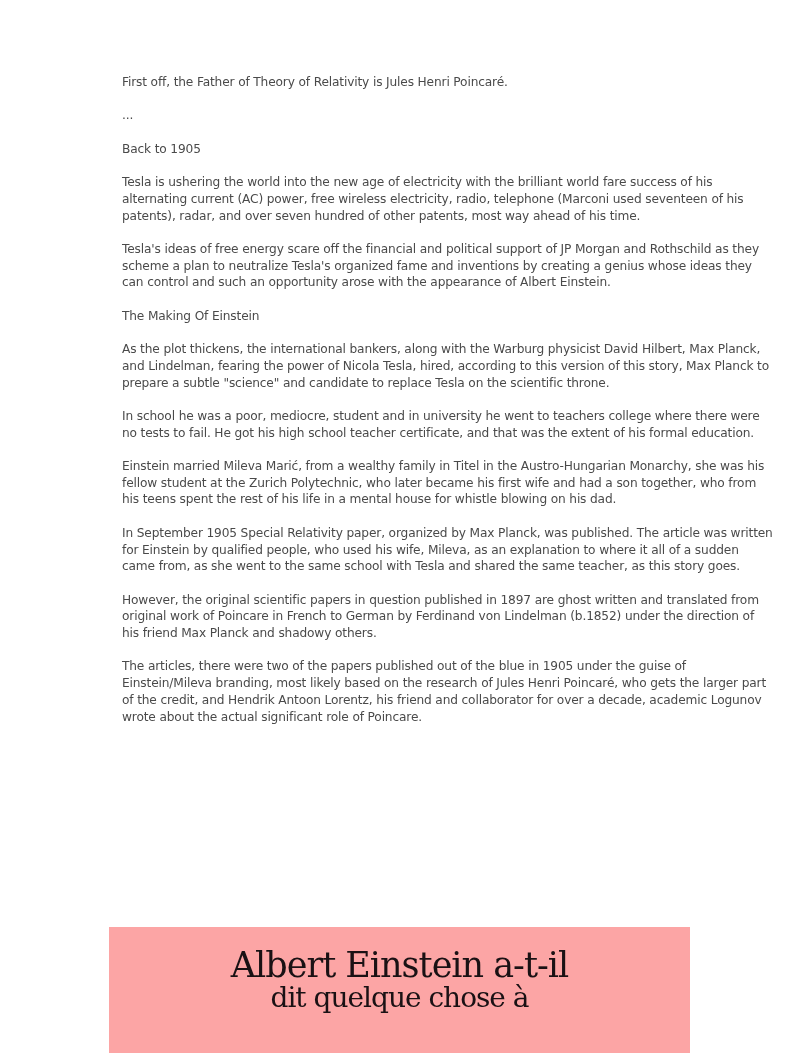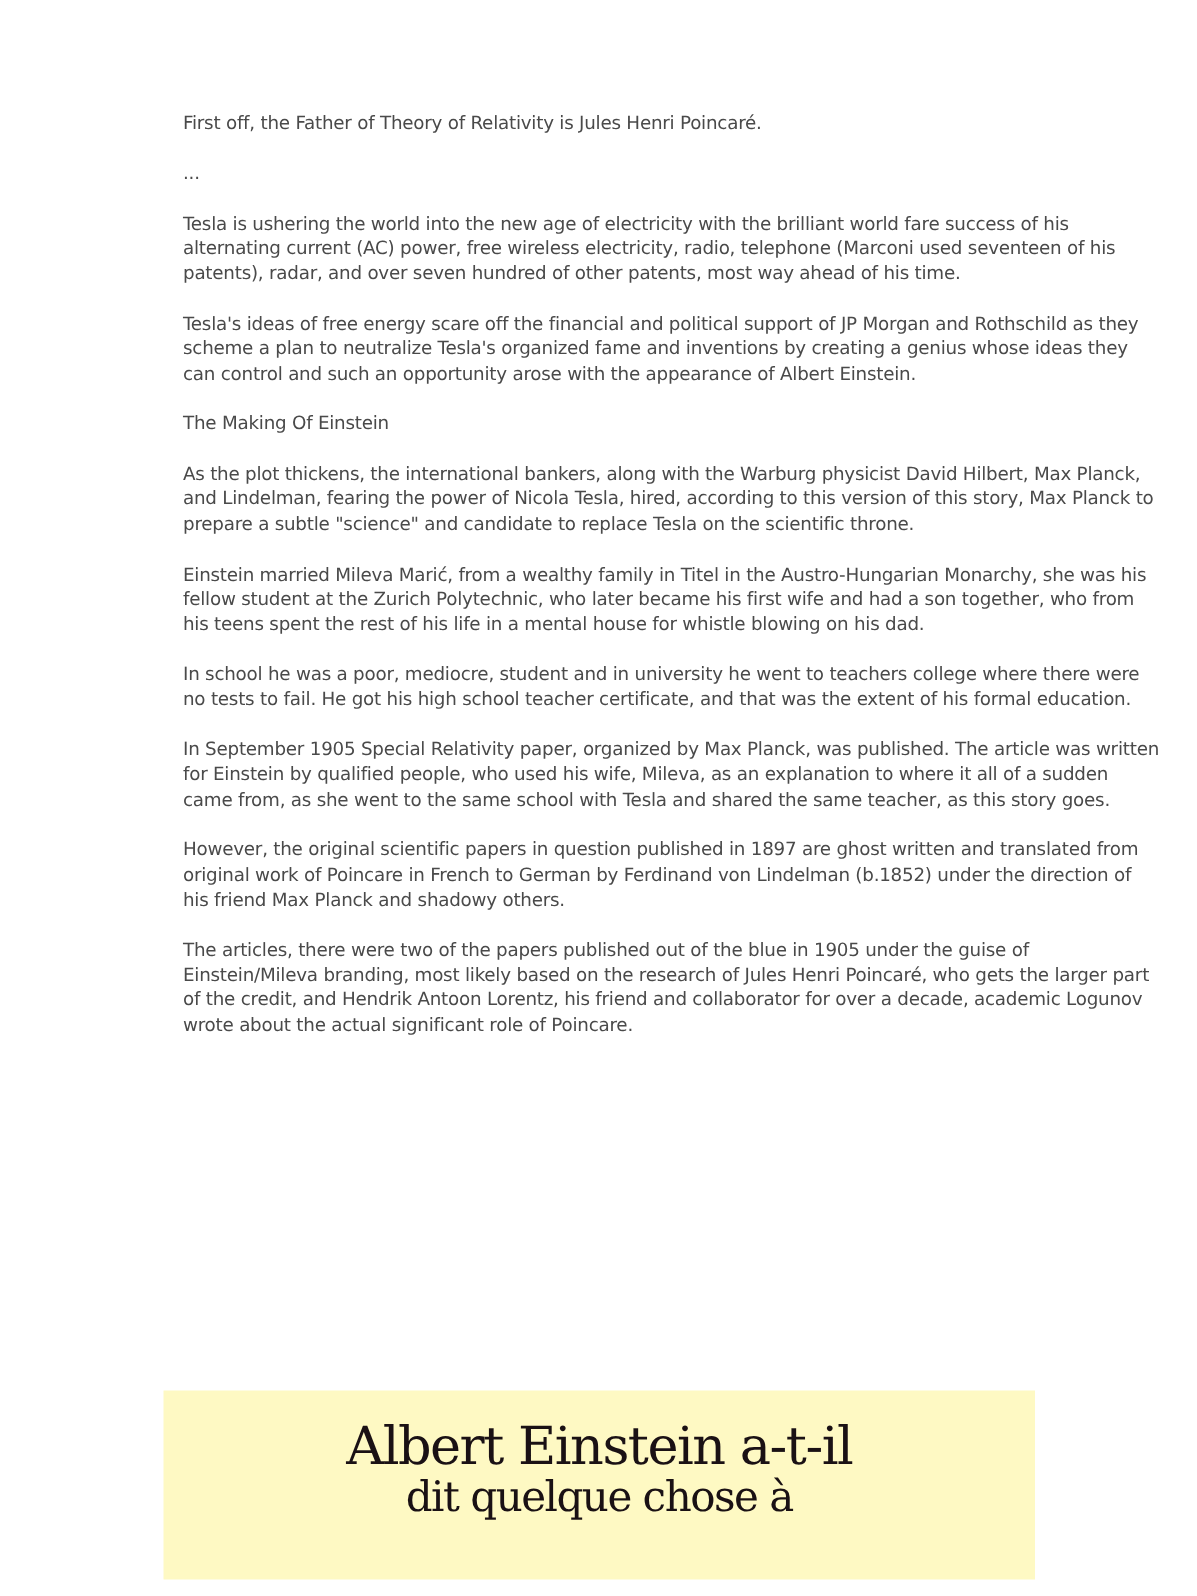--- a/index.html
+++ b/index.html
@@ -7,40 +7,41 @@
     .doc {
       position: absolute; left: 74px; top: 74px; width: 652px;
       font-family: "DejaVu Sans", sans-serif;
       font-size: 12.2px; line-height: 16.7px; color: #4a4a4a;
       letter-spacing: -0.15px;
       margin-left: 48px;
     }
     .doc p { margin: 0 0 16.7px 0; }
     .banner {
       position: absolute; left: 109px; top: 927px; width: 581px; height: 126px;
-      background: #fef9c3;
+      background: #fca5a5;
       display: flex; flex-direction: column; align-items: center; justify-content: flex-start;
       font-family: "DejaVu Serif", serif; color: #1a1114;
     }
     .banner .l1 { font-size: 35px; line-height: 36px; margin-top: 20px; letter-spacing: -1px; }
     .banner .l2 { font-size: 28px; line-height: 30px; letter-spacing: -1px; }
     .banner .l3 { font-size: 35px; line-height: 44px; letter-spacing: -1px; }
   </style>
 </head>
 <body>
 
 <div class="doc">
   <p>First off, the Father of Theory of Relativity is Jules Henri Poincaré.</p>
   <p>...</p>
+  <p>Back to 1905</p>
   <p>Tesla is ushering the world into the new age of electricity with the brilliant world fare success of his alternating current (AC) power, free wireless electricity, radio, telephone (Marconi used seventeen of his patents), radar, and over seven hundred of other patents, most way ahead of his time.</p>
   <p>Tesla's ideas of free energy scare off the financial and political support of JP Morgan and Rothschild as they scheme a plan to neutralize Tesla's organized fame and inventions by creating a genius whose ideas they can control and such an opportunity arose with the appearance of Albert Einstein.</p>
   <p>The Making Of Einstein</p>
   <p>As the plot thickens, the international bankers, along with the Warburg physicist David Hilbert, Max Planck, and Lindelman, fearing the power of Nicola Tesla, hired, according to this version of this story, Max Planck to prepare a subtle "science" and candidate to replace Tesla on the scientific throne.</p>
+  <p>In school he was a poor, mediocre, student and in university he went to teachers college where there were no tests to fail. He got his high school teacher certificate, and that was the extent of his formal education.</p>
   <p>Einstein married Mileva Marić, from a wealthy family in Titel in the Austro-Hungarian Monarchy, she was his fellow student at the Zurich Polytechnic, who later became his first wife and had a son together, who from his teens spent the rest of his life in a mental house for whistle blowing on his dad.</p>
-  <p>In school he was a poor, mediocre, student and in university he went to teachers college where there were no tests to fail. He got his high school teacher certificate, and that was the extent of his formal education.</p>
   <p>In September 1905 Special Relativity paper, organized by Max Planck, was published. The article was written for Einstein by qualified people, who used his wife, Mileva, as an explanation to where it all of a sudden came from, as she went to the same school with Tesla and shared the same teacher, as this story goes.</p>
   <p>However, the original scientific papers in question published in 1897 are ghost written and translated from original work of Poincare in French to German by Ferdinand von Lindelman (b.1852) under the direction of his friend Max Planck and shadowy others.</p>
   <p>The articles, there were two of the papers published out of the blue in 1905 under the guise of Einstein/Mileva branding, most likely based on the research of Jules Henri Poincaré, who gets the larger part of the credit, and Hendrik Antoon Lorentz, his friend and collaborator for over a decade, academic Logunov wrote about the actual significant role of Poincare.</p>
 </div>
 
 <div class="banner">
   <div class="l1">Albert Einstein a-t-il</div>
   <div class="l2">dit quelque chose à</div>
 </div>
 

